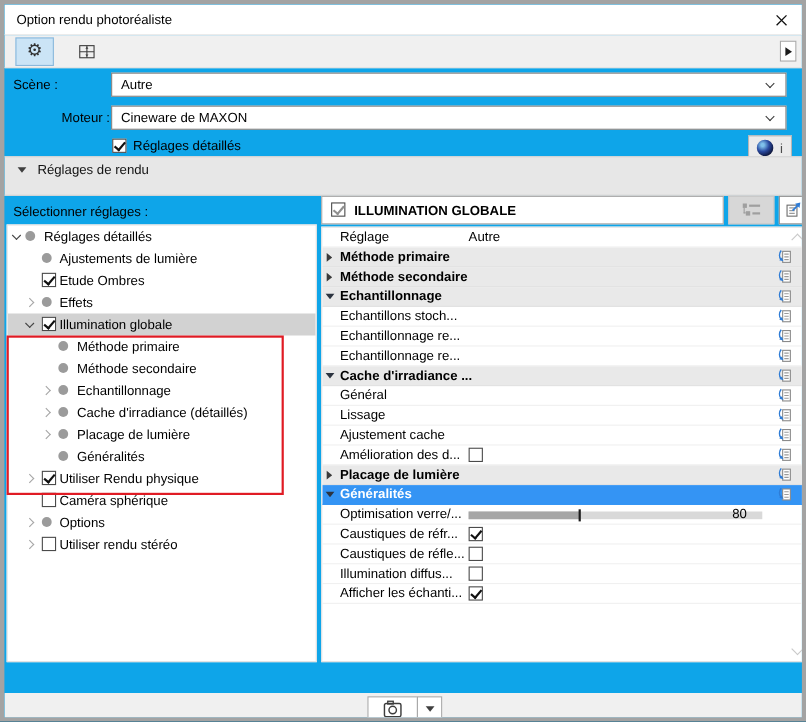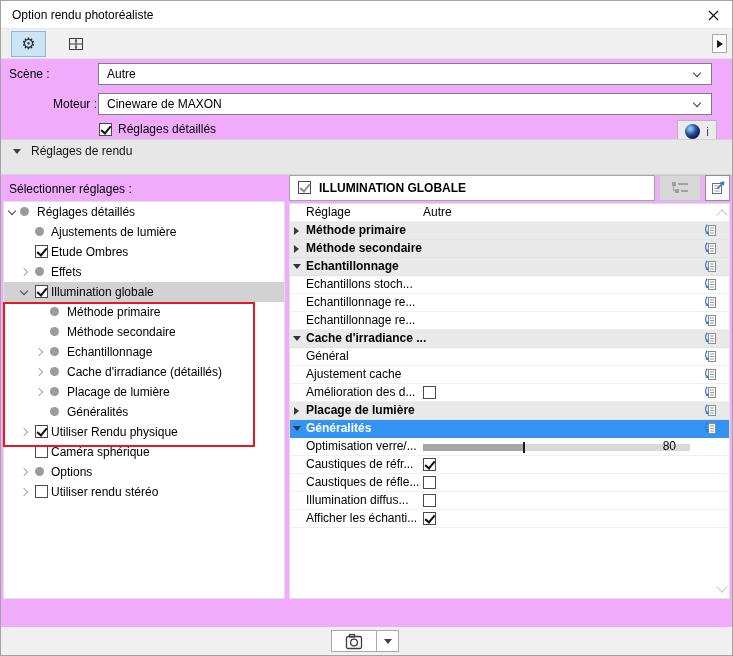--- a/index.html
+++ b/index.html
@@ -1,17 +1,17 @@
 <!DOCTYPE html>
 <html><head>
 <meta charset="utf-8">
 <style>
   html,body{margin:0;padding:0;background:#555;}
   *{box-sizing:border-box;font-family:"Liberation Sans","DejaVu Sans",sans-serif;}
-  .window{position:relative;width:733px;height:656px;background:#f0abfc;border:1px solid #a3a3a3;overflow:hidden;font-size:12px;color:#000;}
+  .window{position:relative;width:733px;height:656px;background:#0ea5e9;border:4px solid #a3a3a3;overflow:hidden;font-size:12px;color:#000;}
 
   
   .titlebar{position:absolute;left:0;top:0;right:0;height:28px;background:#fff;border-bottom:1px solid #e9e9e9;}
   .title{position:absolute;left:11px;top:0;line-height:28px;}
   .close-btn{position:absolute;right:0;top:0;width:38px;height:28px;display:flex;align-items:center;justify-content:center;cursor:pointer;}
 
   
   .toolbar{position:absolute;left:0;top:28px;right:0;height:30px;background:#f0f0f0;border-bottom:1px solid #e2e2e2;}
   .tool-btn{position:absolute;top:2px;width:35px;height:26px;display:flex;align-items:center;justify-content:center;}
   .tool-btn.selected{background:#cbe4f6;border:1px solid #8ab8dc;}
@@ -351,20 +351,32 @@
     <rect x="4.5" y="1.5" width="7" height="10" fill="#fff" stroke="#8a8a8a"></rect>
     <line x1="6" y1="4" x2="10" y2="4" stroke="#9a9a9a"></line>
     <line x1="6" y1="6.5" x2="10" y2="6.5" stroke="#9a9a9a"></line>
     <line x1="6" y1="9" x2="10" y2="9" stroke="#9a9a9a"></line>
     <path d="M3.2,0.8 C1.2,3.2 1.2,6.8 3,9.2" fill="none" stroke="#2e7cd6" stroke-width="1.4"></path>
     <path d="M1.4,9.6 L5.2,10.6 L3.8,7.2 Z" fill="#2e7cd6"></path>
   </svg></span>
       </div>
       <div class="p-row">
 
+    <span class="p-label">Lissage</span>
+  <span class="p-icon"><svg width="13" height="13" viewBox="0 0 13 13">
+    <rect x="4.5" y="1.5" width="7" height="10" fill="#fff" stroke="#8a8a8a"></rect>
+    <line x1="6" y1="4" x2="10" y2="4" stroke="#9a9a9a"></line>
+    <line x1="6" y1="6.5" x2="10" y2="6.5" stroke="#9a9a9a"></line>
+    <line x1="6" y1="9" x2="10" y2="9" stroke="#9a9a9a"></line>
+    <path d="M3.2,0.8 C1.2,3.2 1.2,6.8 3,9.2" fill="none" stroke="#2e7cd6" stroke-width="1.4"></path>
+    <path d="M1.4,9.6 L5.2,10.6 L3.8,7.2 Z" fill="#2e7cd6"></path>
+  </svg></span>
+      </div>
+      <div class="p-row">
+
     <span class="p-label">Ajustement cache</span>
   <span class="p-icon"><svg width="13" height="13" viewBox="0 0 13 13">
     <rect x="4.5" y="1.5" width="7" height="10" fill="#fff" stroke="#8a8a8a"></rect>
     <line x1="6" y1="4" x2="10" y2="4" stroke="#9a9a9a"></line>
     <line x1="6" y1="6.5" x2="10" y2="6.5" stroke="#9a9a9a"></line>
     <line x1="6" y1="9" x2="10" y2="9" stroke="#9a9a9a"></line>
     <path d="M3.2,0.8 C1.2,3.2 1.2,6.8 3,9.2" fill="none" stroke="#2e7cd6" stroke-width="1.4"></path>
     <path d="M1.4,9.6 L5.2,10.6 L3.8,7.2 Z" fill="#2e7cd6"></path>
   </svg></span>
       </div>

